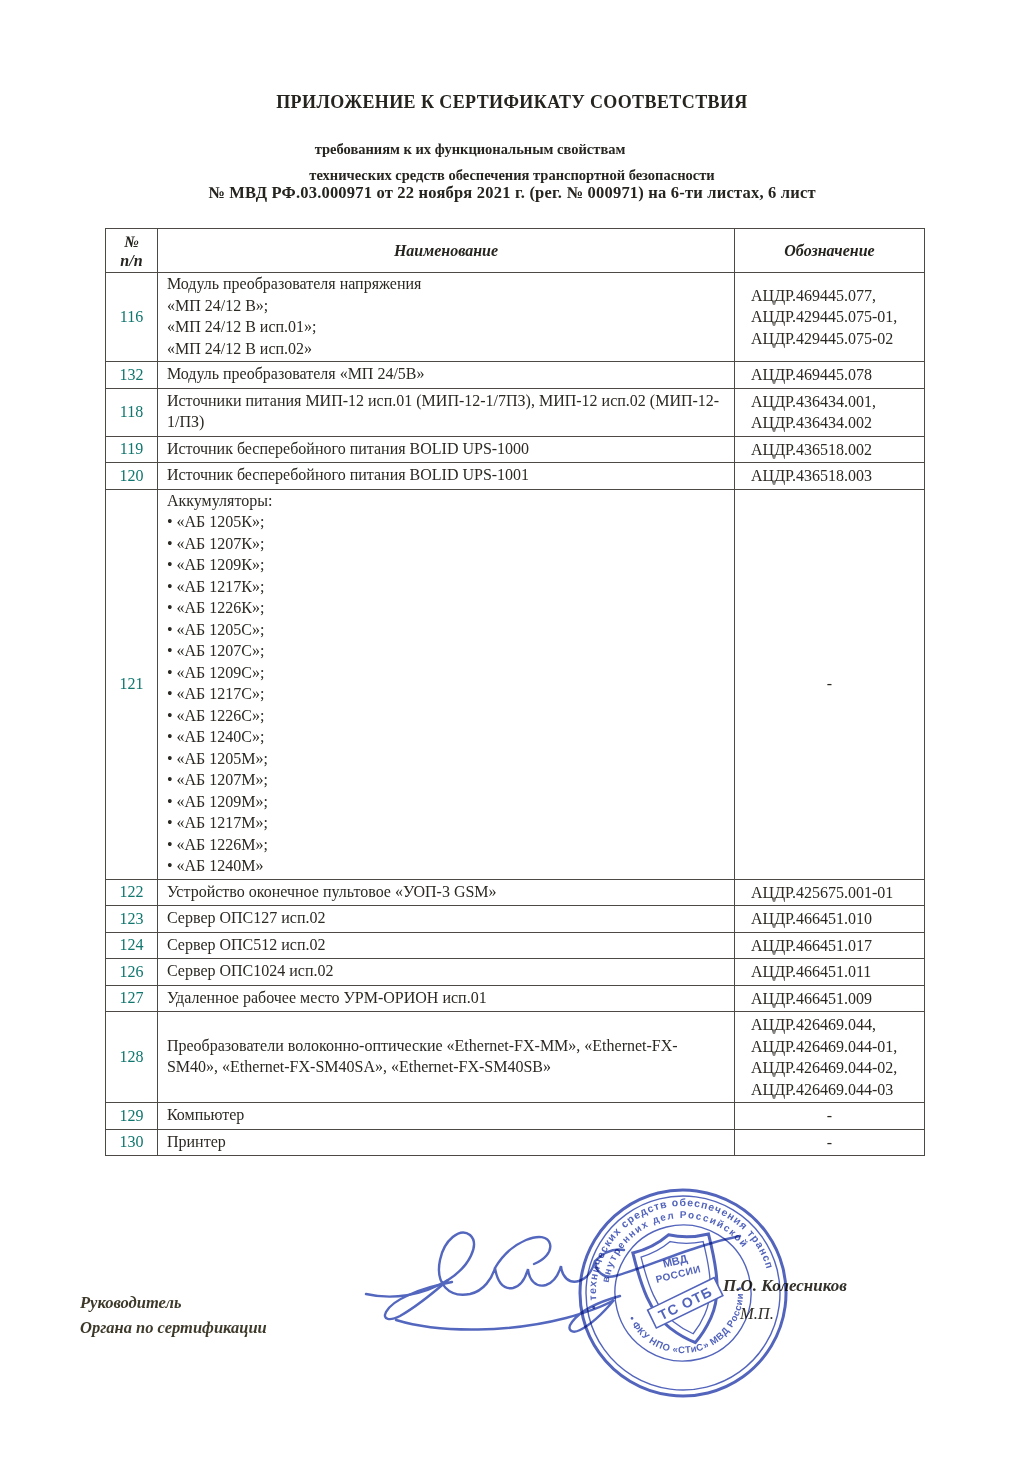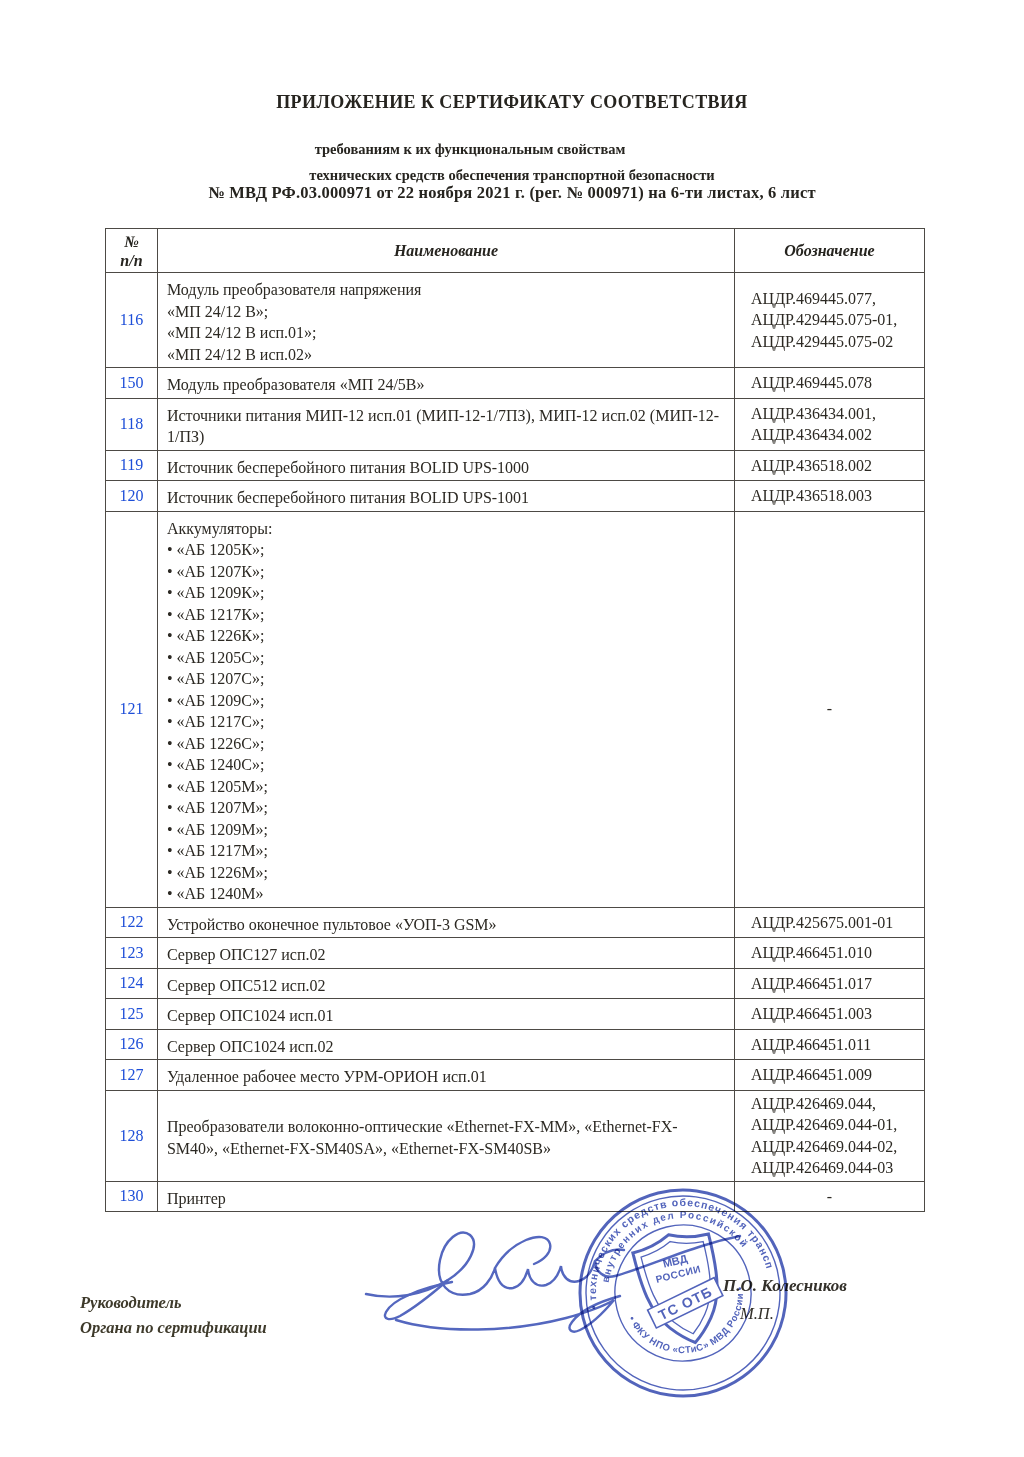--- a/index.html
+++ b/index.html
@@ -50,24 +50,24 @@
     height: 44px;
     line-height: 19px;
     color: #26241f;
   }
   col.c-num  { width: 52px; }
   col.c-name { width: 578px; }
   col.c-des  { width: 190px; }
 
   td.cell-num {
     text-align: center;
-    color: #1d4ed8;
+    color: #0f766e;
     padding: 1px 2px;
   }
-  td.cell-name { padding: 6px 6px 2px 9px; line-height: 21.5px; margin-top: 41px; }
+  td.cell-name { padding: 0 6px 2px 9px; line-height: 21.5px; margin-top: 41px; }
   td.cell-name div { min-height: 21.5px; }
   td.cell-desig { padding: 2px 4px 2px 16px; line-height: 21.5px; }
   td.cell-desig div { min-height: 21.5px; white-space: nowrap; }
   td.cell-desig.dash { text-align: center; padding-left: 4px; }
 
   
   .signer-role {
     position: absolute; left: 80px; top: 1252px;
     font-size: 16.5px; font-weight: bold; font-style: italic;
     line-height: 25px; color: #3e3a2b; margin-top: 38px;
@@ -127,21 +127,21 @@
           <div>«МП 24/12 В исп.01»;</div>
           <div>«МП 24/12 В исп.02»</div>
         </td>
         <td class="cell-desig">
           <div>АЦДР.469445.077,</div>
           <div>АЦДР.429445.075-01,</div>
           <div>АЦДР.429445.075-02</div>
         </td>
       </tr>
       <tr>
-        <td class="cell-num">150</td>
+        <td class="cell-num">132</td>
         <td class="cell-name">
           <div>Модуль преобразователя «МП 24/5В»</div>
         </td>
         <td class="cell-desig">
           <div>АЦДР.469445.078</div>
         </td>
       </tr>
       <tr>
         <td class="cell-num">118</td>
         <td class="cell-name">
@@ -217,29 +217,20 @@
       <tr>
         <td class="cell-num">124</td>
         <td class="cell-name">
           <div>Сервер ОПС512 исп.02</div>
         </td>
         <td class="cell-desig">
           <div>АЦДР.466451.017</div>
         </td>
       </tr>
       <tr>
-        <td class="cell-num">125</td>
-        <td class="cell-name">
-          <div>Сервер ОПС1024 исп.01</div>
-        </td>
-        <td class="cell-desig">
-          <div>АЦДР.466451.003</div>
-        </td>
-      </tr>
-      <tr>
         <td class="cell-num">126</td>
         <td class="cell-name">
           <div>Сервер ОПС1024 исп.02</div>
         </td>
         <td class="cell-desig">
           <div>АЦДР.466451.011</div>
         </td>
       </tr>
       <tr>
         <td class="cell-num">127</td>
@@ -253,20 +244,29 @@
       <tr>
         <td class="cell-num">128</td>
         <td class="cell-name">
           <div>Преобразователи волоконно-оптические «Ethernet-FX-MM», «Ethernet-FX-SM40», «Ethernet-FX-SM40SA», «Ethernet-FX-SM40SB»</div>
         </td>
         <td class="cell-desig">
           <div>АЦДР.426469.044,</div>
           <div>АЦДР.426469.044-01,</div>
           <div>АЦДР.426469.044-02,</div>
           <div>АЦДР.426469.044-03</div>
+        </td>
+      </tr>
+      <tr>
+        <td class="cell-num">129</td>
+        <td class="cell-name">
+          <div>Компьютер</div>
+        </td>
+        <td class="cell-desig dash">
+          <div>-</div>
         </td>
       </tr>
       <tr>
         <td class="cell-num">130</td>
         <td class="cell-name">
           <div>Принтер</div>
         </td>
         <td class="cell-desig dash">
           <div>-</div>
         </td>

